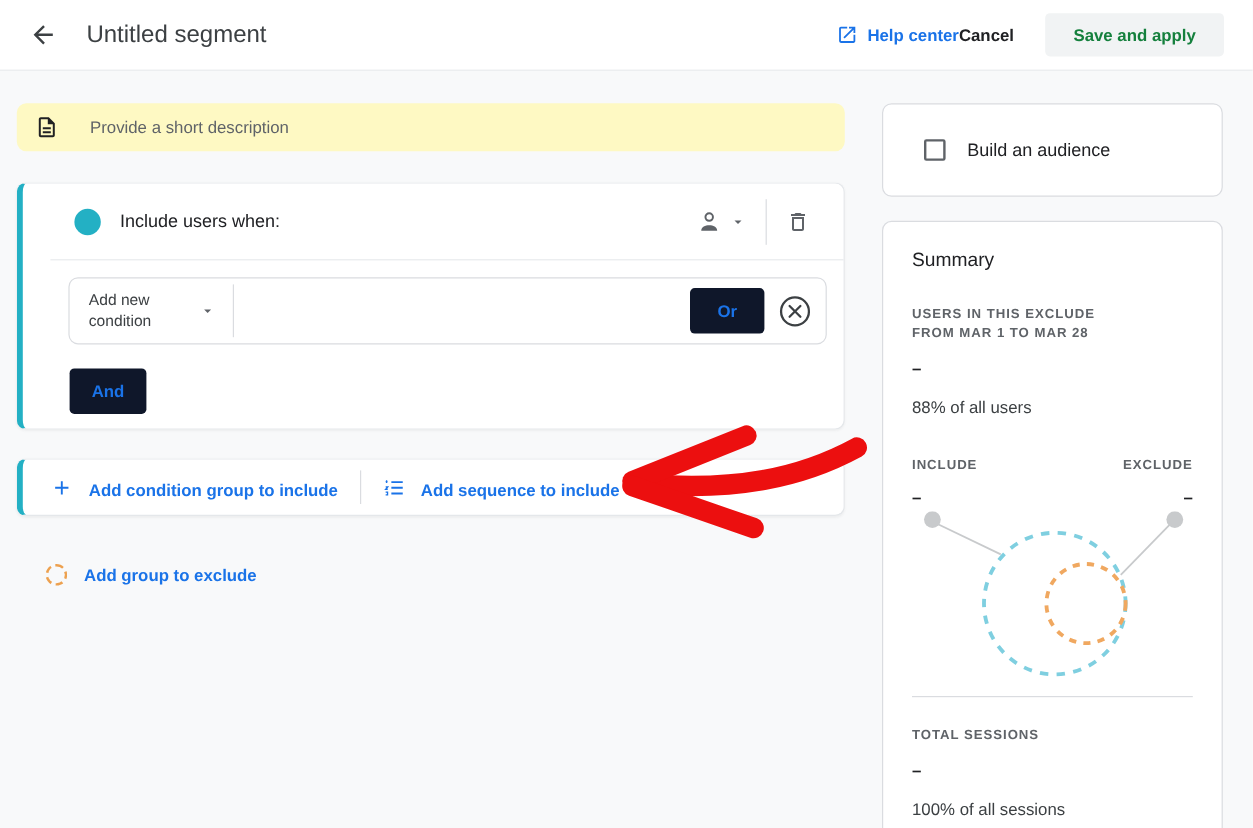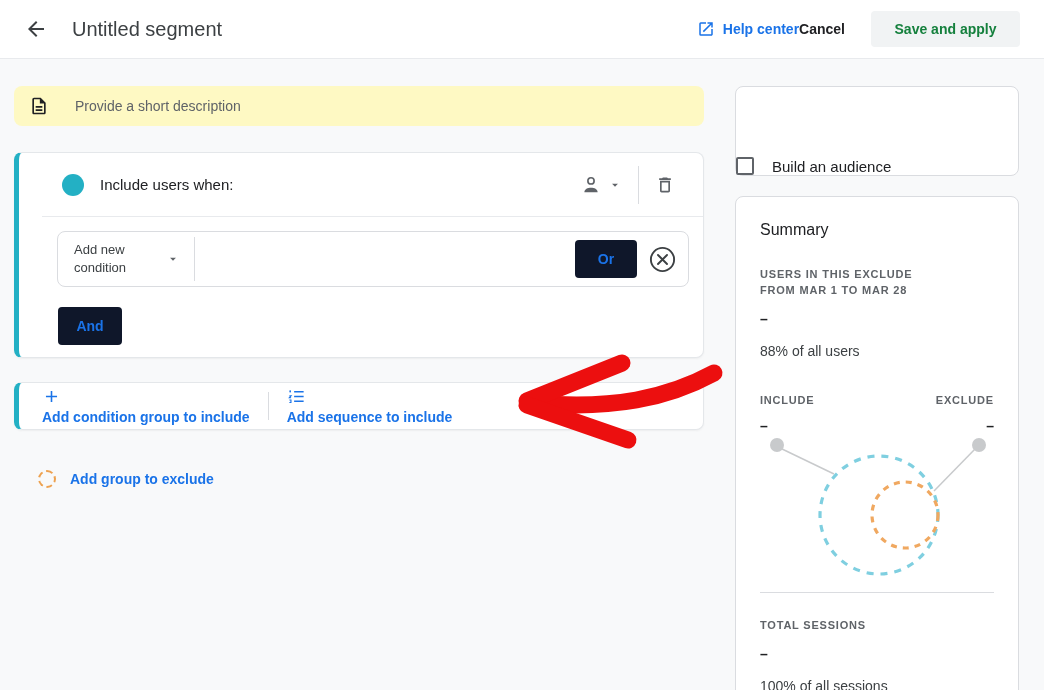--- a/index.html
+++ b/index.html
@@ -51,31 +51,31 @@
   .cond-select .caret { width:14px; height:14px; color:#5f6368; margin-left:10px; }
   .cond-vdiv { width:1px; height:44px; background:#dadce0; }
   .cond-spacer { flex:1; }
   .chip { background:#0f172a; color:#1a73e8; font-size:14px; font-weight:700; border:none; border-radius:4px;
           display:flex; align-items:center; justify-content:center; cursor:pointer; }
   .or-chip { width:62px; height:38px; margin-right:12px; }
   .close-circle { width:27px; height:27px; color:#3c4043; margin-right:12px; cursor:pointer; flex:0 0 auto; }
   .and-chip { width:64px; height:38px; margin-top:20px; margin-left:1px; }
 
   .group-actions-card { margin-top:24px; height:48px; display:flex; align-items:center; padding:0 10px 0 23px; }
-  .link-action { display:flex; align-items:flex-start; gap:3px; color:#1a73e8; font-size:14px; font-weight:600; cursor:pointer;flex-direction:column; }
+  .link-action { display:flex; align-items:flex-end; gap:13px; color:#1a73e8; font-size:14px; font-weight:600; cursor:pointer; }
   .link-action svg { width:19px; height:19px; flex:0 0 auto; }
   .actions-vdiv { width:1px; height:28px; background:#dadce0; margin:0 18px; }
 
   .exclude-row { margin-top:40px; margin-left:24px; display:flex; align-items:center; gap:14px; cursor:pointer; }
   .dashed-circle { width:18px; height:18px; border:2px dashed #eda14f; border-radius:50%; flex:0 0 auto; }
   .exclude-label { color:#1a73e8; font-size:14px; font-weight:600; }
 
   
   .side-card { background:#fff; border:1px solid #dadce0; border-radius:8px; }
-  .audience-card { height:90px; display:flex; align-items:flex-end; }
+  .audience-card { height:78px; display:flex; align-items:center; padding-left:34px; }
   .checkbox { width:18px; height:18px; border:2px solid #5f6368; border-radius:2px; cursor:pointer; flex:0 0 auto; }
   .audience-label { margin-left:18px; font-size:15px; font-weight:500; color:#202124; }
 
   .summary-card { margin-top:20px; padding:24px; height:572px; }
   .summary-title { font-size:16px; color:#202124; font-weight:400; }
   .micro-label { font-size:11px; font-weight:600; color:#5f6368; letter-spacing:0.8px; line-height:16px; }
   .users-label { margin-top:27px; }
   .dash-val { margin-top:13px; font-size:14px; font-weight:600; color:#202124; }
   .pct-val { margin-top:16px; font-size:14px; color:#3c4043; }
   .inc-exc-row { margin-top:33px; display:flex; justify-content:space-between; }

